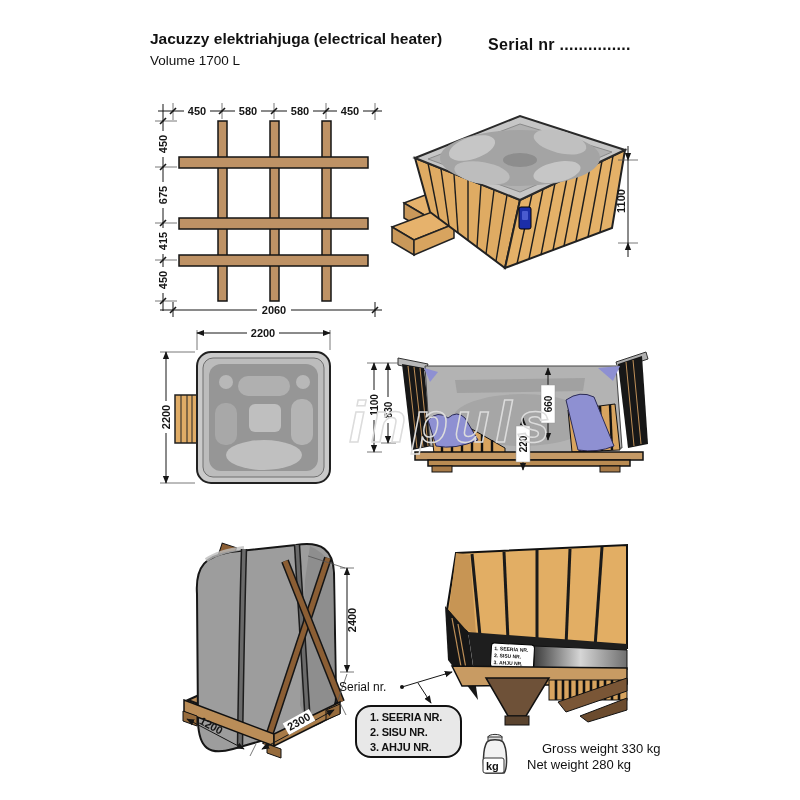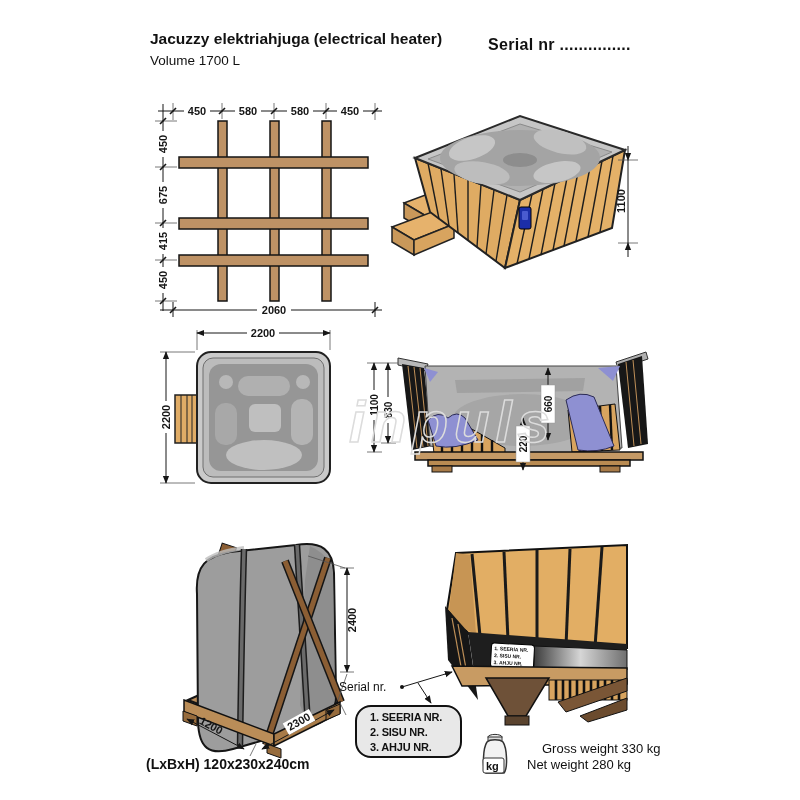--- a/index.html
+++ b/index.html
@@ -406,14 +406,13 @@
 
   <div class="abs callout" style="left:355px;top:705px;">
     <div>1. SEERIA NR.</div>
     <div>2. SISU NR.</div>
     <div>3. AHJU NR.</div>
   </div>
 
   <div class="abs weight-line" style="left:542px;top:741px;text-align:center;">Gross weight 330 kg</div>
   <div class="abs weight-line" style="left:514px;top:757px;margin-left:13px;">Net weight 280 kg</div>
 
-  <div class="abs caption" style="left:146px;top:756px;">(LxBxH) 120x230x240cm</div>
 </div>
 
 </body></html>

